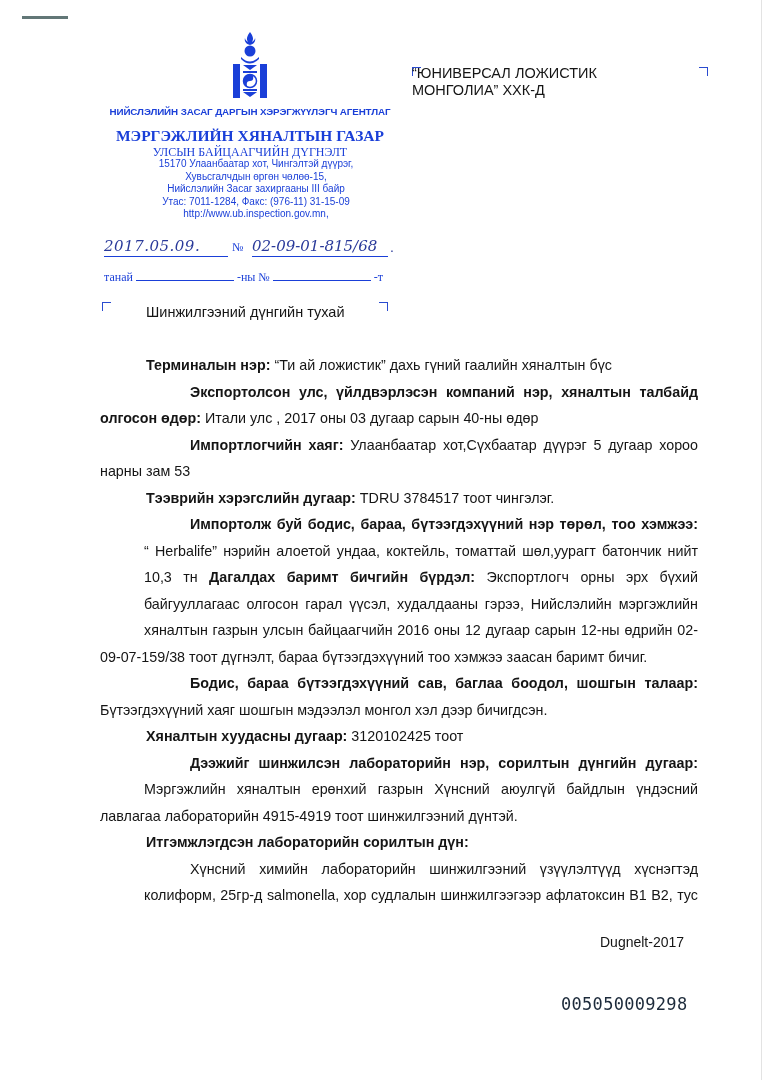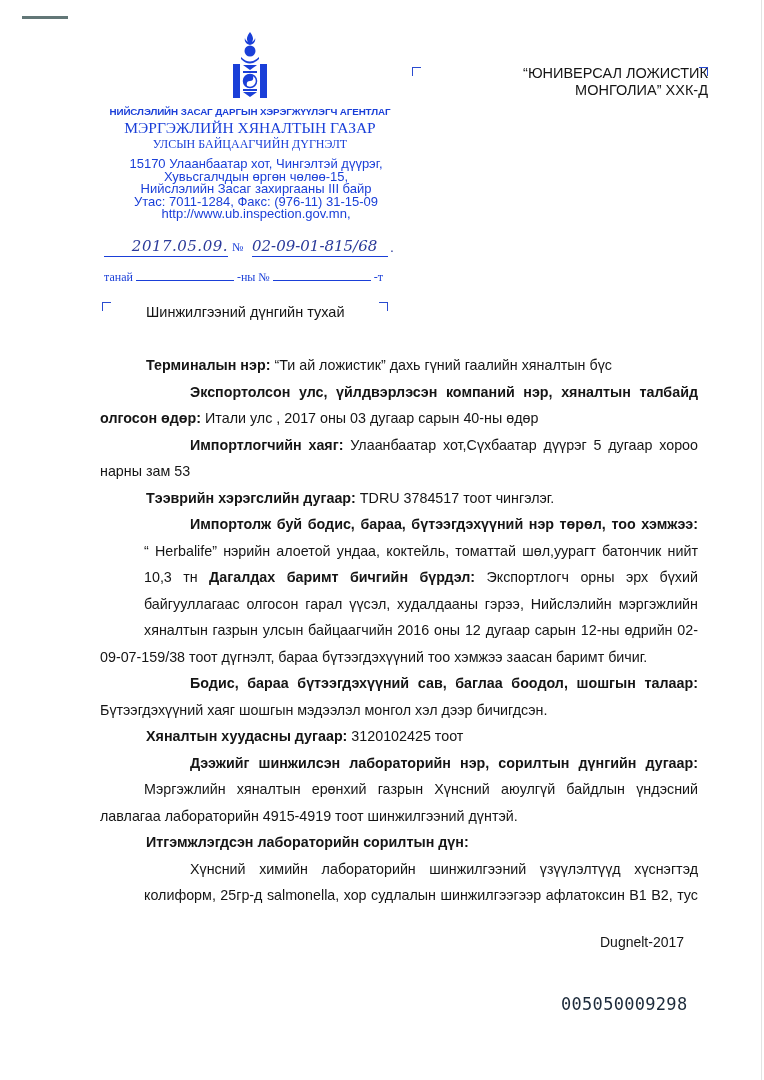--- a/index.html
+++ b/index.html
@@ -4,36 +4,36 @@
 <style>
   html, body { margin:0; padding:0; }
   body {
     width:764px; height:1080px; background:#ffffff; position:relative; overflow:hidden;
     font-family:"Liberation Sans", sans-serif; color:#111;
   }
   .scan-mark { position:absolute; left:22px; top:16px; width:46px; height:3px; background:#2d4a4a; opacity:.75; }
   .logo { position:absolute; left:226px; top:30px; width:48px; height:72px; }
   .org { position:absolute; left:100px; top:106px; width:300px; text-align:center; color:#1a3fd8; }
   .org .agency { font-size:9.8px; font-weight:bold; letter-spacing:-0.1px; white-space:nowrap; }
-  .org .dept { font-family:"Liberation Serif", serif; font-weight:normal; font-size:15.5px; line-height:17px; margin-top:2px; white-space:nowrap; }
+  .org .dept { font-family:"Liberation Serif", serif; font-weight:bold; font-size:15.5px; line-height:17px; margin-top:10px; white-space:nowrap; }
   .org .sub { font-size:12px; line-height:17px; white-space:nowrap;font-family:Liberation Serif, serif; }
-  .contact { position:absolute; left:108px; top:158px; width:296px; text-align:center; color:#1a3fd8; font-size:13px; line-height:12.5px; }
+  .contact { position:absolute; left:108px; top:158px; width:296px; text-align:center; color:#1a3fd8; font-size:10px; line-height:12.5px; }
   .ref { position:absolute; left:104px; top:237px; color:#1a3fd8; }
-  .ref .date { position:absolute; left:0; top:0; width:124px; font-family:"DejaVu Serif", serif; font-style:italic; font-size:15px; color:#2a3a9a; border-bottom:1px solid #1a3fd8; height:19px; letter-spacing:.5px;text-align:right; }
+  .ref .date { position:absolute; left:0; top:0; width:124px; font-family:"DejaVu Serif", serif; font-style:italic; font-size:15px; color:#2a3a9a; border-bottom:1px solid #1a3fd8; height:19px; letter-spacing:.5px; }
   .ref .no-lbl { position:absolute; left:128px; top:3px; font-family:"Liberation Serif", serif; font-size:12px; }
   .ref .no-val { position:absolute; left:148px; top:0; width:136px; font-family:"DejaVu Serif", serif; font-style:italic; font-size:15px; color:#2a3a9a; border-bottom:1px solid #1a3fd8; height:19px; }
   .ref .dot { position:absolute; left:286px; top:2px; font-size:14px; color:#2a3a9a; }
   .ref2 { position:absolute; left:104px; top:270px; color:#1a3fd8; font-family:"Liberation Serif", serif; font-size:12px; }
   .ref2 span { display:inline-block; }
   .ref2 .blank { width:98px; border-bottom:1px solid #1a3fd8; height:10px; vertical-align:baseline; }
   .recipient { position:absolute; left:412px; top:63px; width:296px; height:40px; }
   .corner { position:absolute; width:8px; height:8px; border-color:#2a4bd0; border-style:solid; border-width:0; }
   .c-tl { border-top-width:1px; border-left-width:1px; }
   .c-tr { border-top-width:1px; border-right-width:1px; }
-  .recipient .name { position:absolute; left:0; top:2px; width:296px; text-align:right; font-size:14.5px; line-height:17px; color:#151515; }
+  .recipient .name { position:absolute; left:0; top:2px; width:296px; text-align:left; font-size:14.5px; line-height:17px; color:#151515; }
   .subject { position:absolute; left:102px; top:298px; width:286px; height:24px; }
   .subject .text { position:absolute; left:44px; top:6px; font-size:14.5px; color:#151515; }
   .body { position:absolute; left:100px; top:352px; width:598px; font-size:14.3px; line-height:26.5px; color:#151515; }
   .body p { margin:0; text-align:justify; text-align-last:left; }
   .body .ind { text-indent:46px; }
   .body .just { text-align-last:justify;margin-left:44px; }
   .body b { font-weight:bold; }
   .footer-code { position:absolute; left:600px; top:934px; font-size:14px; color:#151515; }
   .serial { position:absolute; left:561px; top:994px; font-family:"DejaVu Sans Mono", monospace; font-size:17px; color:#1c2a3a; letter-spacing:.3px; }
   .edge { position:absolute; right:2px; top:0; width:1px; height:1080px; background:#e3e3e3; }

